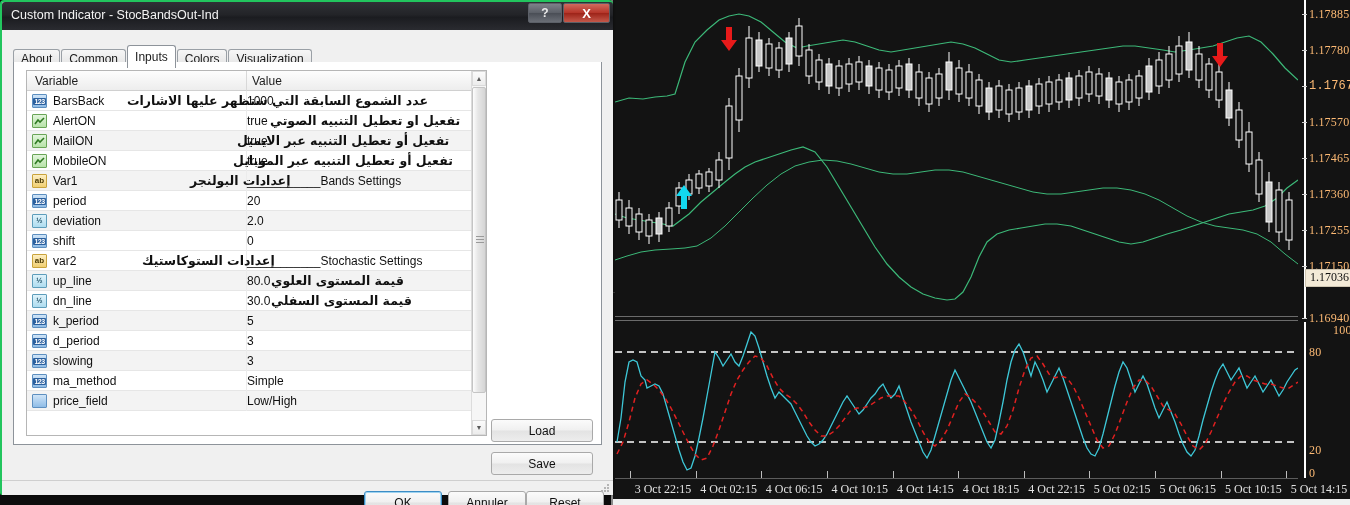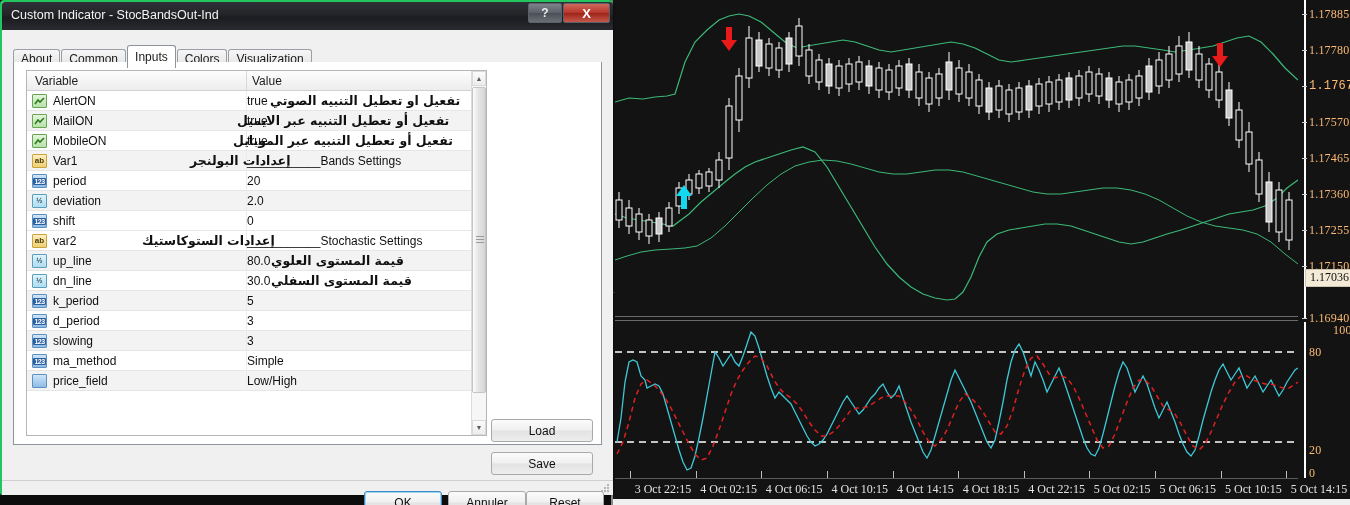--- a/index.html
+++ b/index.html
@@ -683,20 +683,29 @@
 
         <div id="grid-inner">
           <div id="grid-head">
             <div class="head-cell" id="head-var">Variable</div>
             <div id="head-split"></div>
             <div class="head-cell" id="head-val">Value</div>
           </div>
 
           <div id="rows">
               <div class="row">
+                <div class="var-icon ic-int">
+                  <span>123</span>
+                </div>
+                <div class="var-name">BarsBack</div>
+                <div class="row-split"></div>
+                <div class="val-cell">1000</div>
+                <div class="cmt" style="left: 100px;">عدد الشموع السابقة التي ستظهر عليها الاشارات</div>
+              </div>
+              <div class="row">
                 <div class="var-icon ic-bool">
                   <svg width="11" height="9" viewBox="0 0 11 9">
                     <polyline points="1,7 4,3 6,5 10,1" fill="none" stroke="#2f7a22" stroke-width="1.6"></polyline>
                   </svg>
                 </div>
                 <div class="var-name">AlertON</div>
                 <div class="row-split"></div>
                 <div class="val-cell">true</div>
                 <div class="cmt" style="left: 243px;">تفعيل او تعطيل التنبيه الصوتي</div>
               </div>

